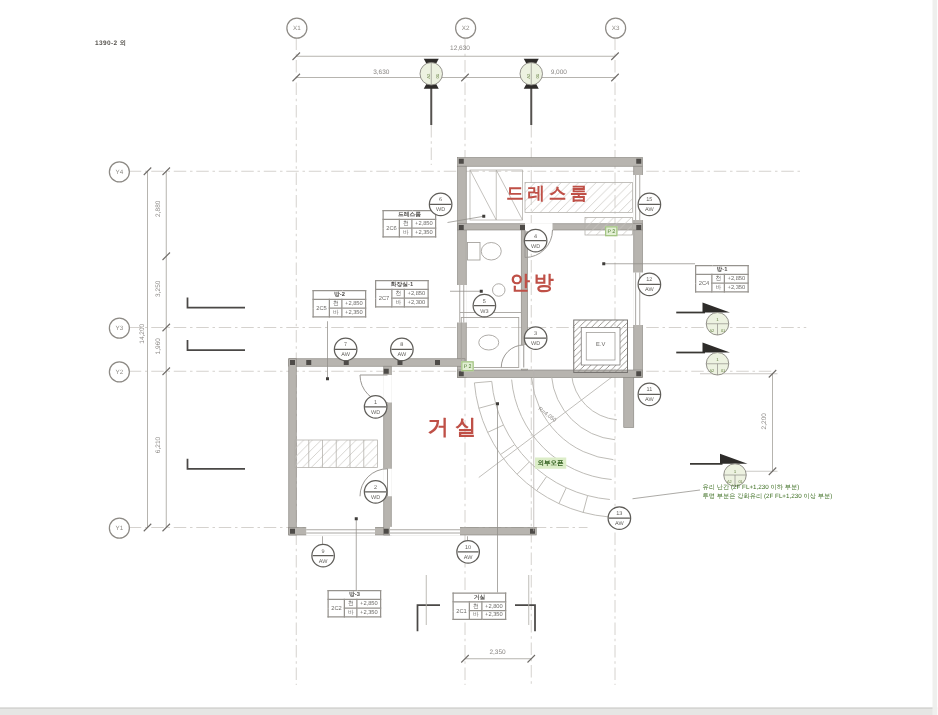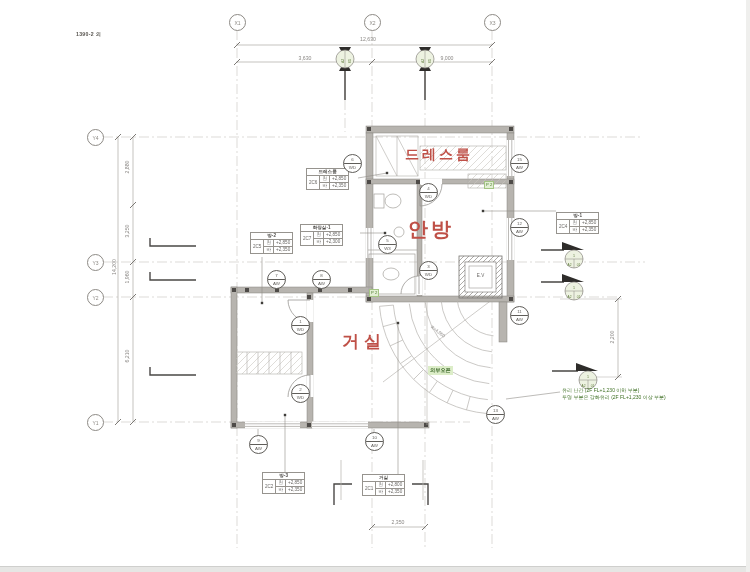--- a/index.html
+++ b/index.html
@@ -316,21 +316,21 @@
   <div class="dim rot" style="left:94px;top:264px;width:40px">14,200</div>
   <div class="dim rot" style="left:107px;top:164px;width:40px">2,880</div>
   <div class="dim rot" style="left:107px;top:228px;width:40px">3,250</div>
   <div class="dim rot" style="left:107px;top:274px;width:40px">1,960</div>
   <div class="dim rot" style="left:107px;top:353px;width:40px">6,210</div>
   <div class="dim rot" style="left:592px;top:334px;width:40px">2,200</div>
   <div class="dim" style="left:380px;top:519px;width:36px">2,350</div>
   <div class="dim" style="left:415px;top:329px;width:46px;transform:rotate(37deg);transform-origin:center;font-size:4.4px">R=4,050</div>
 
   <div class="room-label" style="left:405px;top:146px;font-size:14px;letter-spacing:3px">드레스룸</div>
-  <div class="room-label" style="left:408px;top:216px;font-size:20px;letter-spacing:3px">안방</div>
+  <div class="room-label" style="left:408px;top:216px;font-size:16px;letter-spacing:3px">안방</div>
   <div class="room-label" style="left:342px;top:330px;font-size:17px;letter-spacing:5px">거실</div>
 
   <table class="rtag" style="left:306px;top:168px">
     <tbody>
         <tr>
           <td class="hd" colspan="3">드레스룸</td>
         </tr>
     <tr>
           <td rowspan="2">2C6</td>
         <td>천</td>

